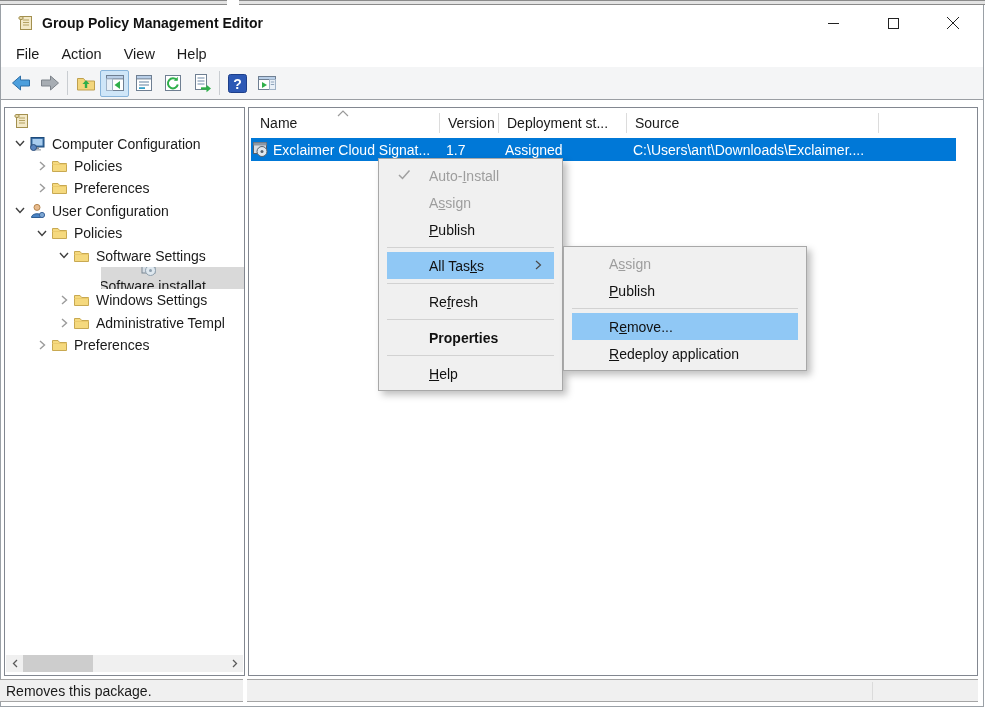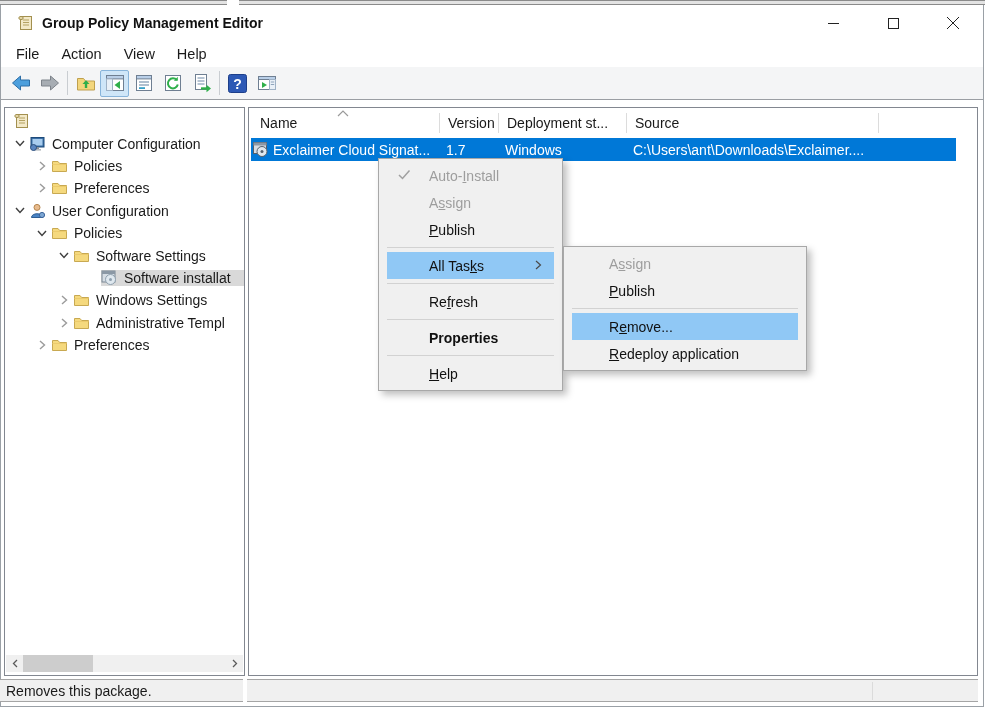--- a/index.html
+++ b/index.html
@@ -41,21 +41,21 @@
   .list-pane { position:absolute; left:248px; top:107px; width:730px; height:569px; background:#fff;
                border:1px solid #828790; overflow:hidden; }
 
   
   .tree { position:absolute; left:0; top:2px; width:100%; }
   .tree-row { height:22.4px; display:flex; align-items:center; white-space:nowrap; overflow:hidden; font-size:14px; }
   .chev { width:18px; height:16px; flex:0 0 18px; display:flex; align-items:center; justify-content:center; }
   .t-icon { width:17px; height:16px; flex:0 0 17px; margin-right:6px; }
   .lvl0 { padding-left:8px; } .lvl1 { padding-left:6px; } .lvl2 { padding-left:28px; }
   .lvl3 { padding-left:50px; } .lvl4 { padding-left:78px; }
-  .sel-wrap { display:flex; align-items:center; background:#d9d9d9; padding-right:40px; overflow:hidden; }
+  .sel-wrap { display:flex; align-items:center; background:#d9d9d9; padding-right:40px; overflow:hidden;flex-direction:column; }
   .tree-label { white-space:nowrap; }
 
   
   .hscroll { position:absolute; left:1px; bottom:3px; width:237px; height:17px; background:#f0f0f0; display:flex; align-items:center; }
   .hs-arrow { width:17px; height:17px; display:flex; align-items:center; justify-content:center; }
   .hs-thumb { position:absolute; left:17px; top:0; width:70px; height:17px; background:#cdcdcd; }
   .hs-arrow.right { position:absolute; right:0; }
 
   
   .list-header { position:absolute; left:0; top:2px; width:100%; height:26px; background:#fff; font-size:14px; color:#191919; }
@@ -426,21 +426,21 @@
       <span class="row-icon">
         <svg viewBox="0 0 16 16" width="16" height="16">
             <rect x="0.5" y="0.5" width="13" height="11" fill="#d6dde4" stroke="#55606c"></rect>
             <rect x="0.5" y="0.5" width="13" height="3" fill="#8b98a5"></rect>
             <circle cx="9" cy="9.5" r="5" fill="#dfe8ef" stroke="#55606c"></circle>
             <circle cx="9" cy="9.5" r="1.5" fill="#55606c"></circle>
           </svg>
       </span>
       <span class="cell" style="left:22px; width:166px;">Exclaimer Cloud Signat...</span>
       <span class="cell" style="left:188px; width:59px; padding-left:7px;">1.7</span>
-      <span class="cell" style="left:247px; width:128px; padding-left:7px;">Windows</span>
+      <span class="cell" style="left:247px; width:128px; padding-left:7px;">Assigned</span>
       <span class="cell" style="left:375px; width:250px; padding-left:7px;">C:\Users\ant\Downloads\Exclaimer....</span>
     </div>
   </div>
 
   <div class="ctx-menu ctx-main">
     <div class="ctx-item disabled">
       <span class="ctx-check">
           <svg width="13" height="12" viewBox="0 0 13 12">
             <polyline points="1,6 4.5,9.5 11.5,1.5" fill="none" stroke="#a0a0a0" stroke-width="1.5"></polyline>
           </svg>

